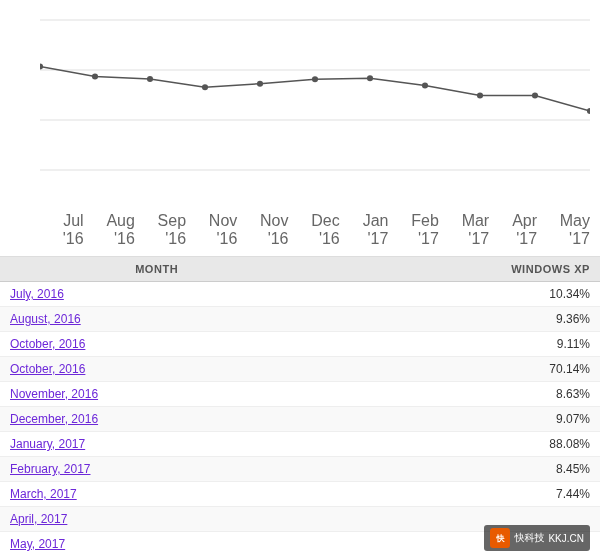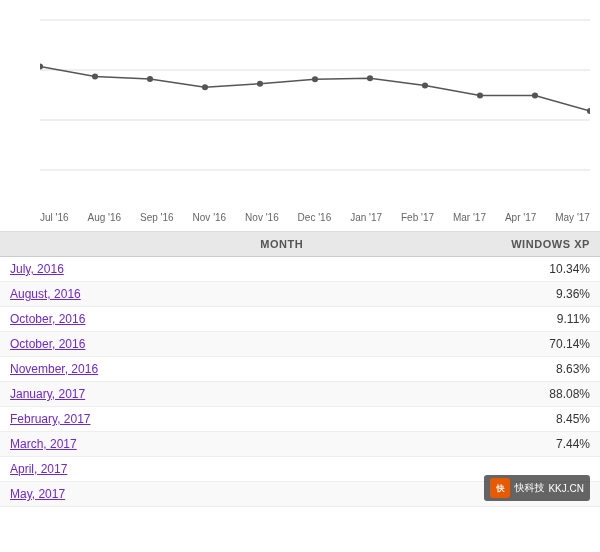--- a/index.html
+++ b/index.html
@@ -28,21 +28,21 @@
     .table-section {
       width: 100%;
       border-collapse: collapse;
     }
     .table-section th {
       background: #e8e8e8;
       font-weight: bold;
       font-size: 11px;
       color: #555;
       padding: 6px 10px;
-      text-align: right;
+      text-align: center;
       border-bottom: 1px solid #ccc;
       letter-spacing: 0.05em;
     }
     .table-section th.right {
       text-align: right;
     }
     .table-section td {
       padding: 5px 10px;
       border-bottom: 1px solid #eee;
       font-size: 12px;
@@ -116,21 +116,21 @@
       <circle cx="216" cy="73.7" r="3" fill="#555"></circle>
       <circle cx="270" cy="69.3" r="3" fill="#555"></circle>
       <circle cx="324" cy="68.3" r="3" fill="#555"></circle>
       <circle cx="378" cy="75.5" r="3" fill="#555"></circle>
       <circle cx="432" cy="85.6" r="3" fill="#555"></circle>
       <circle cx="486" cy="85.6" r="3" fill="#555"></circle>
       <circle cx="540" cy="101" r="3" fill="#555"></circle>
     </svg>
   </div>
 
-  <div style="display:flex; justify-content:space-between; padding: 2px 0 8px 0; font-size:10px; color:#666; width:100%;">
+  <div style="display:flex; justify-content:space-between; padding: 2px 0 8px 0; font-size:16px; color:#666; width:100%;text-align:right;">
     <span>Jul '16</span>
     <span>Aug '16</span>
     <span>Sep '16</span>
     <span>Nov '16</span>
     <span>Nov '16</span>
     <span>Dec '16</span>
     <span>Jan '17</span>
     <span>Feb '17</span>
     <span>Mar '17</span>
     <span>Apr '17</span>
@@ -161,20 +161,24 @@
         </tr>
         <tr>
           <td><a href="#">October, 2016</a></td>
           <td class="right">70.14%</td>
         </tr>
         <tr>
           <td><a href="#">November, 2016</a></td>
           <td class="right">8.63%</td>
         </tr>
         <tr>
+          <td><a href="#">December, 2016</a></td>
+          <td class="right">9.07%</td>
+        </tr>
+        <tr>
           <td><a href="#">January, 2017</a></td>
           <td class="right">88.08%</td>
         </tr>
         <tr>
           <td><a href="#">February, 2017</a></td>
           <td class="right">8.45%</td>
         </tr>
         <tr>
           <td><a href="#">March, 2017</a></td>
           <td class="right">7.44%</td>

